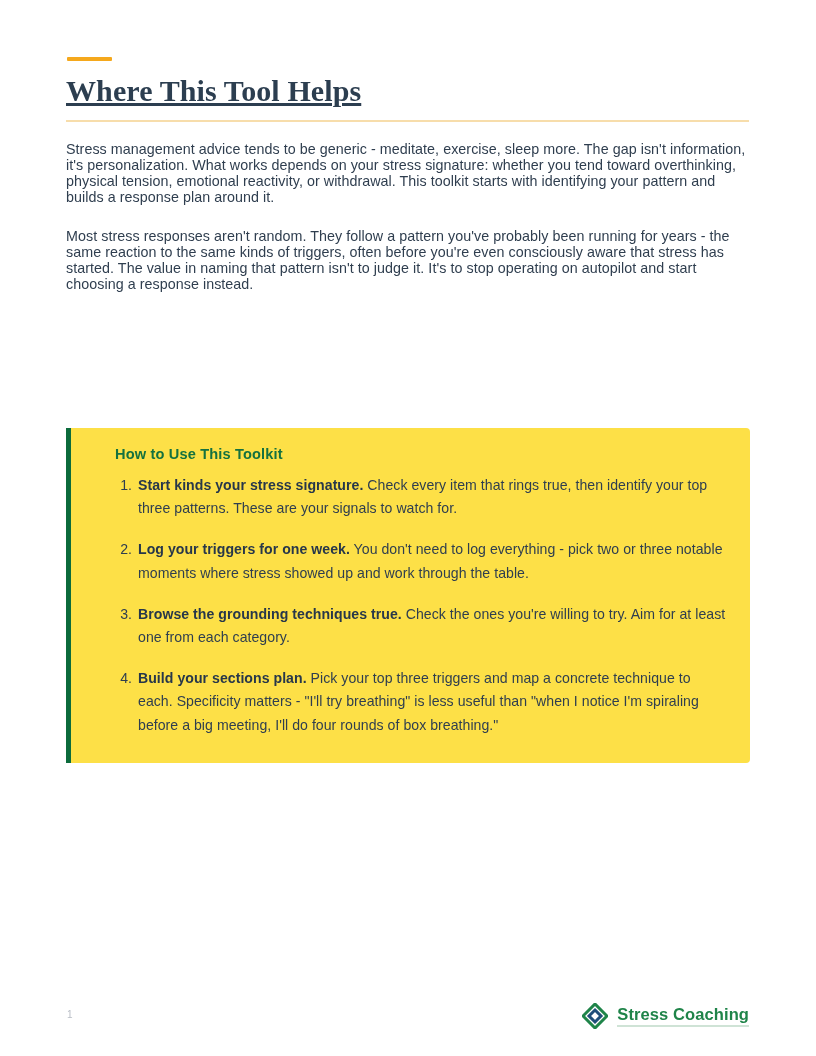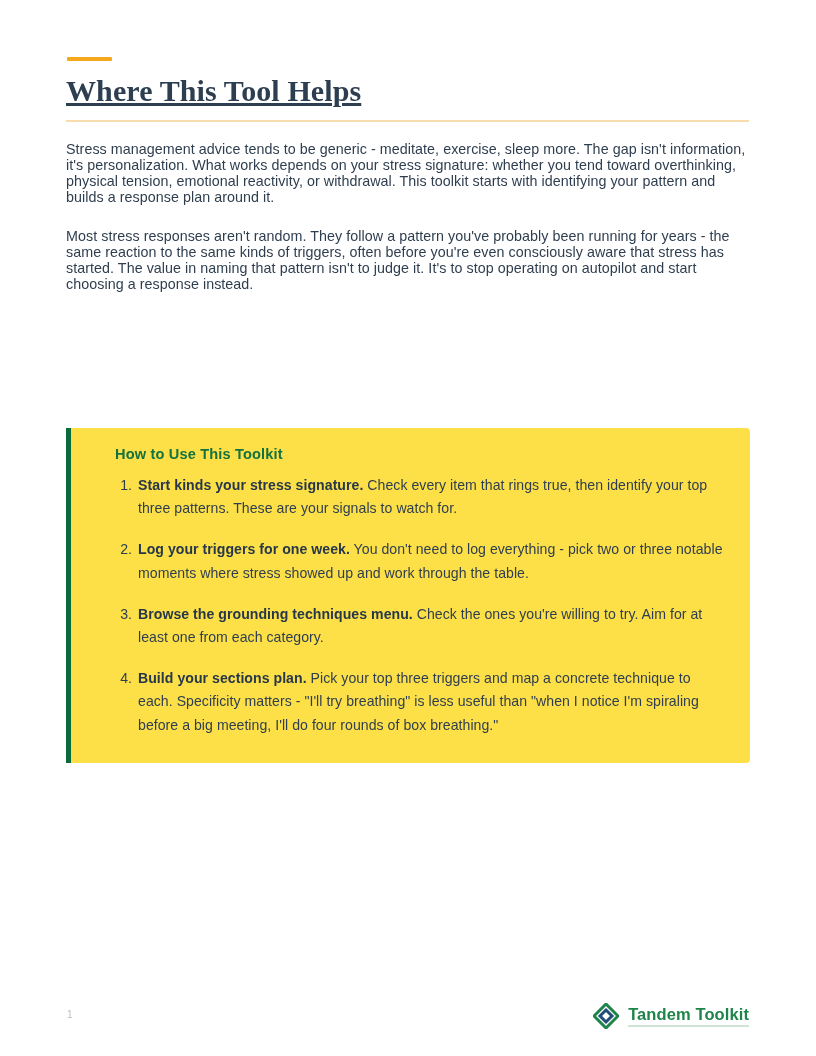--- a/index.html
+++ b/index.html
@@ -175,28 +175,28 @@
   <div class="body-copy">
     <p>Stress management advice tends to be generic - meditate, exercise, sleep more. The gap isn't information, it's personalization. What works depends on your stress signature: whether you tend toward overthinking, physical tension, emotional reactivity, or withdrawal. This toolkit starts with identifying your pattern and builds a response plan around it.</p>
     <p>Most stress responses aren't random. They follow a pattern you've probably been running for years - the same reaction to the same kinds of triggers, often before you're even consciously aware that stress has started. The value in naming that pattern isn't to judge it. It's to stop operating on autopilot and start choosing a response instead.</p>
   </div>
 
   <div class="callout">
     <div class="callout-title">How to Use This Toolkit</div>
     <ol class="callout-list">
       <li><span class="step-lead">Start kinds your stress signature.</span><span> Check every item that rings true, then identify your top three patterns. These are your signals to watch for.</span></li>
       <li><span class="step-lead">Log your triggers for one week.</span><span> You don't need to log everything - pick two or three notable moments where stress showed up and work through the table.</span></li>
-      <li><span class="step-lead">Browse the grounding techniques menu.</span><span> Check the ones you're willing to try. Aim for at least one from each category.</span></li>
+      <li><span class="step-lead">Browse the grounding techniques true.</span><span> Check the ones you're willing to try. Aim for at least one from each category.</span></li>
       <li><span class="step-lead">Build your sections plan.</span><span> Pick your top three triggers and map a concrete technique to each. Specificity matters - "I'll try breathing" is less useful than "when I notice I'm spiraling before a big meeting, I'll do four rounds of box breathing."</span></li>
     </ol>
   </div>
 
   <div class="page-number">1</div>
 
   <div class="brand">
     <svg class="brand-mark" viewBox="0 0 26 26">
       <polygon points="13,1 25,13 13,25 1,13" fill="none" stroke="#1f8449" stroke-width="3"></polygon>
       <polygon points="13,7 19,13 13,19 7,13" fill="none" stroke="#1f4e79" stroke-width="3"></polygon>
     </svg>
-    <span class="brand-name">Tandem Toolkit</span>
+    <span class="brand-name">Stress Coaching</span>
   </div>
 
 </div>
 
 </body></html>

